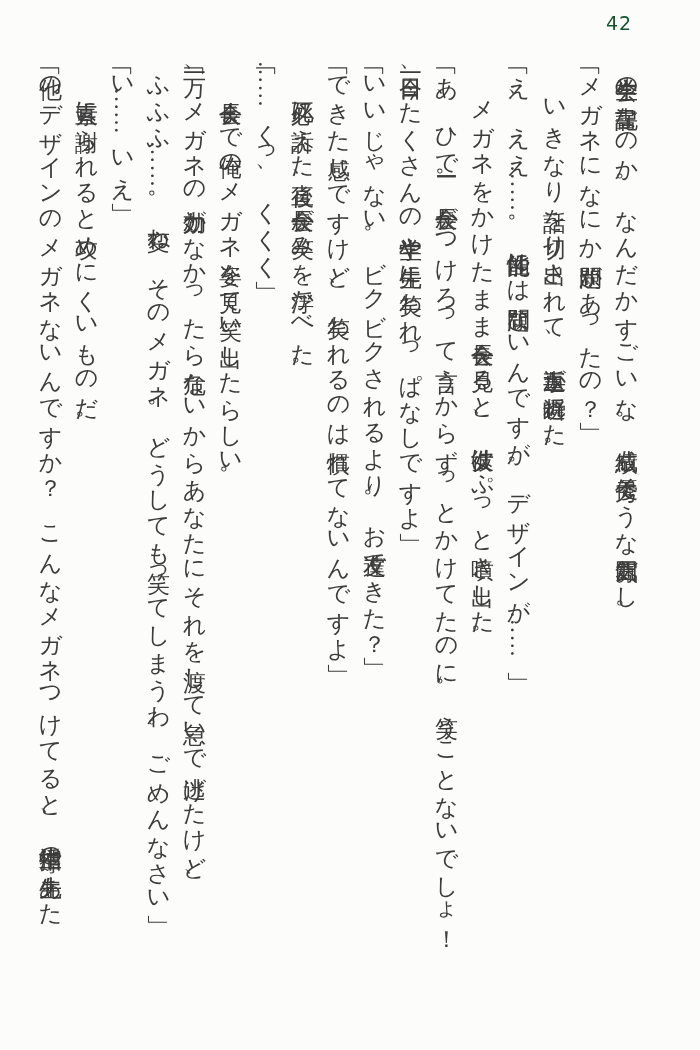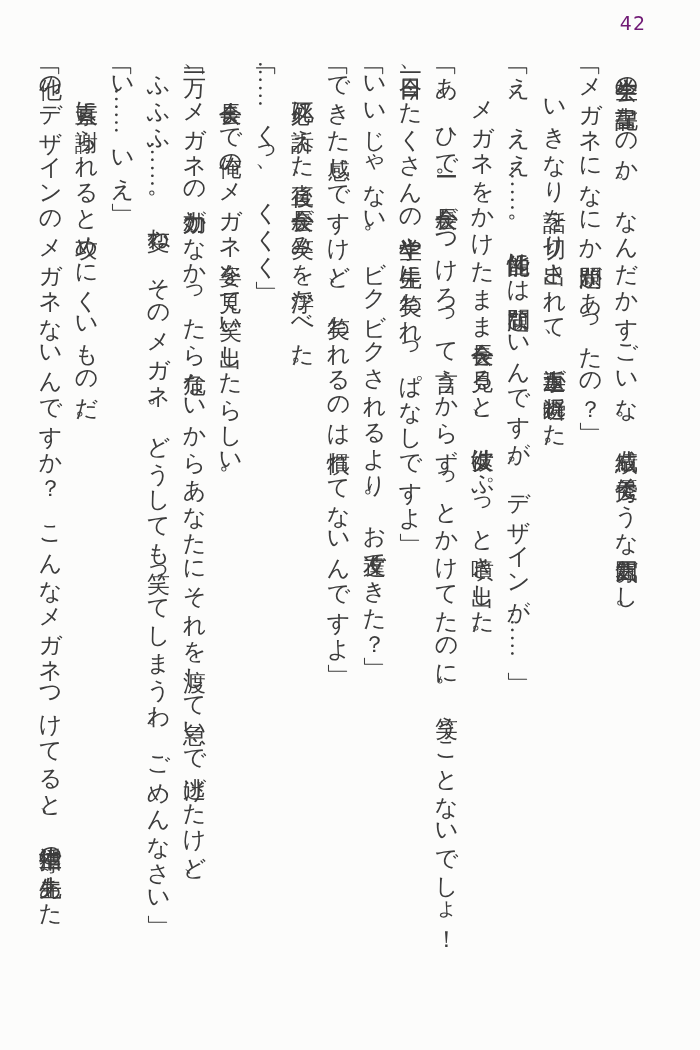--- a/index.html
+++ b/index.html
@@ -13,25 +13,25 @@
     overflow: hidden;
     background: #fcfcfb;
     color: #3e3e3e;
     font-family: "Liberation Serif", serif;
   }
   .page-number {
     position: absolute;
     top: 12px;
     left: 606px;
     width: 40px;
-    text-align: right;
+    text-align: left;
     font-family: "DejaVu Sans", sans-serif;
     font-size: 19px;
     letter-spacing: 1px;
-    color: #701a75;
+    color: #14532d;
   }
   .text-columns {
     position: absolute;
     top: 60px;
     right: 56px;
     height: 978px;
     writing-mode: vertical-rl;
     text-orientation: mixed;
     font-size: 23px;
     letter-spacing: 0.6px;

